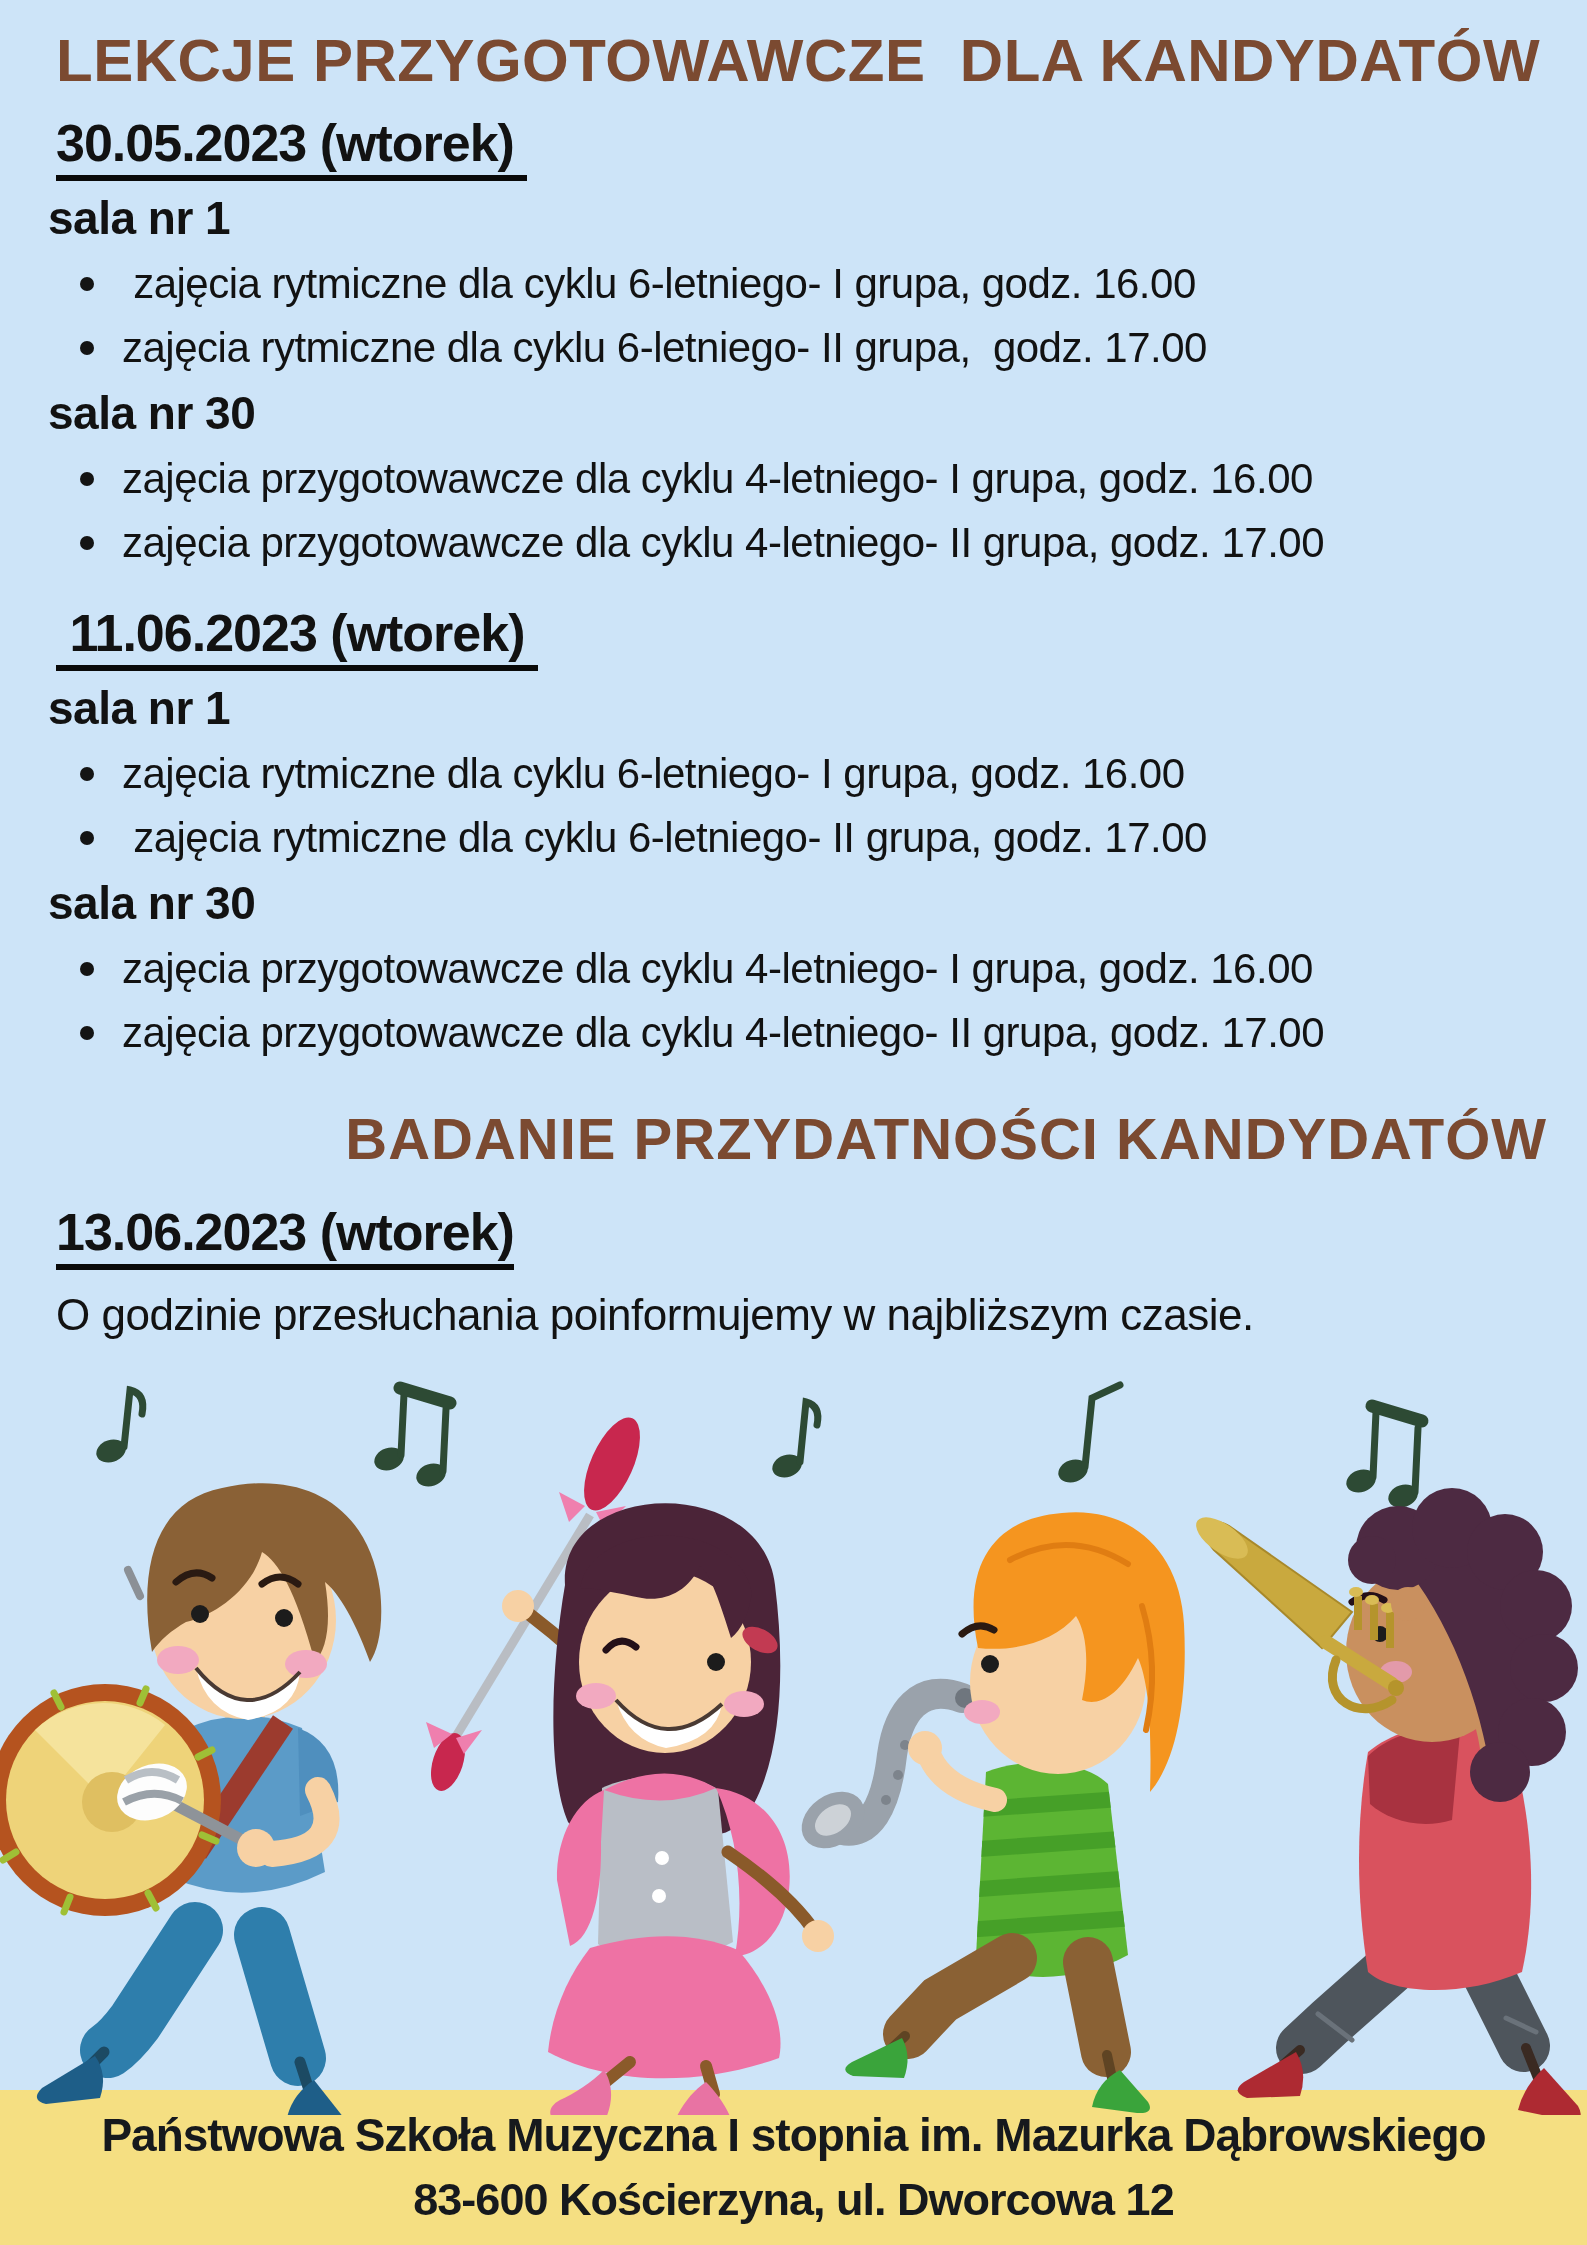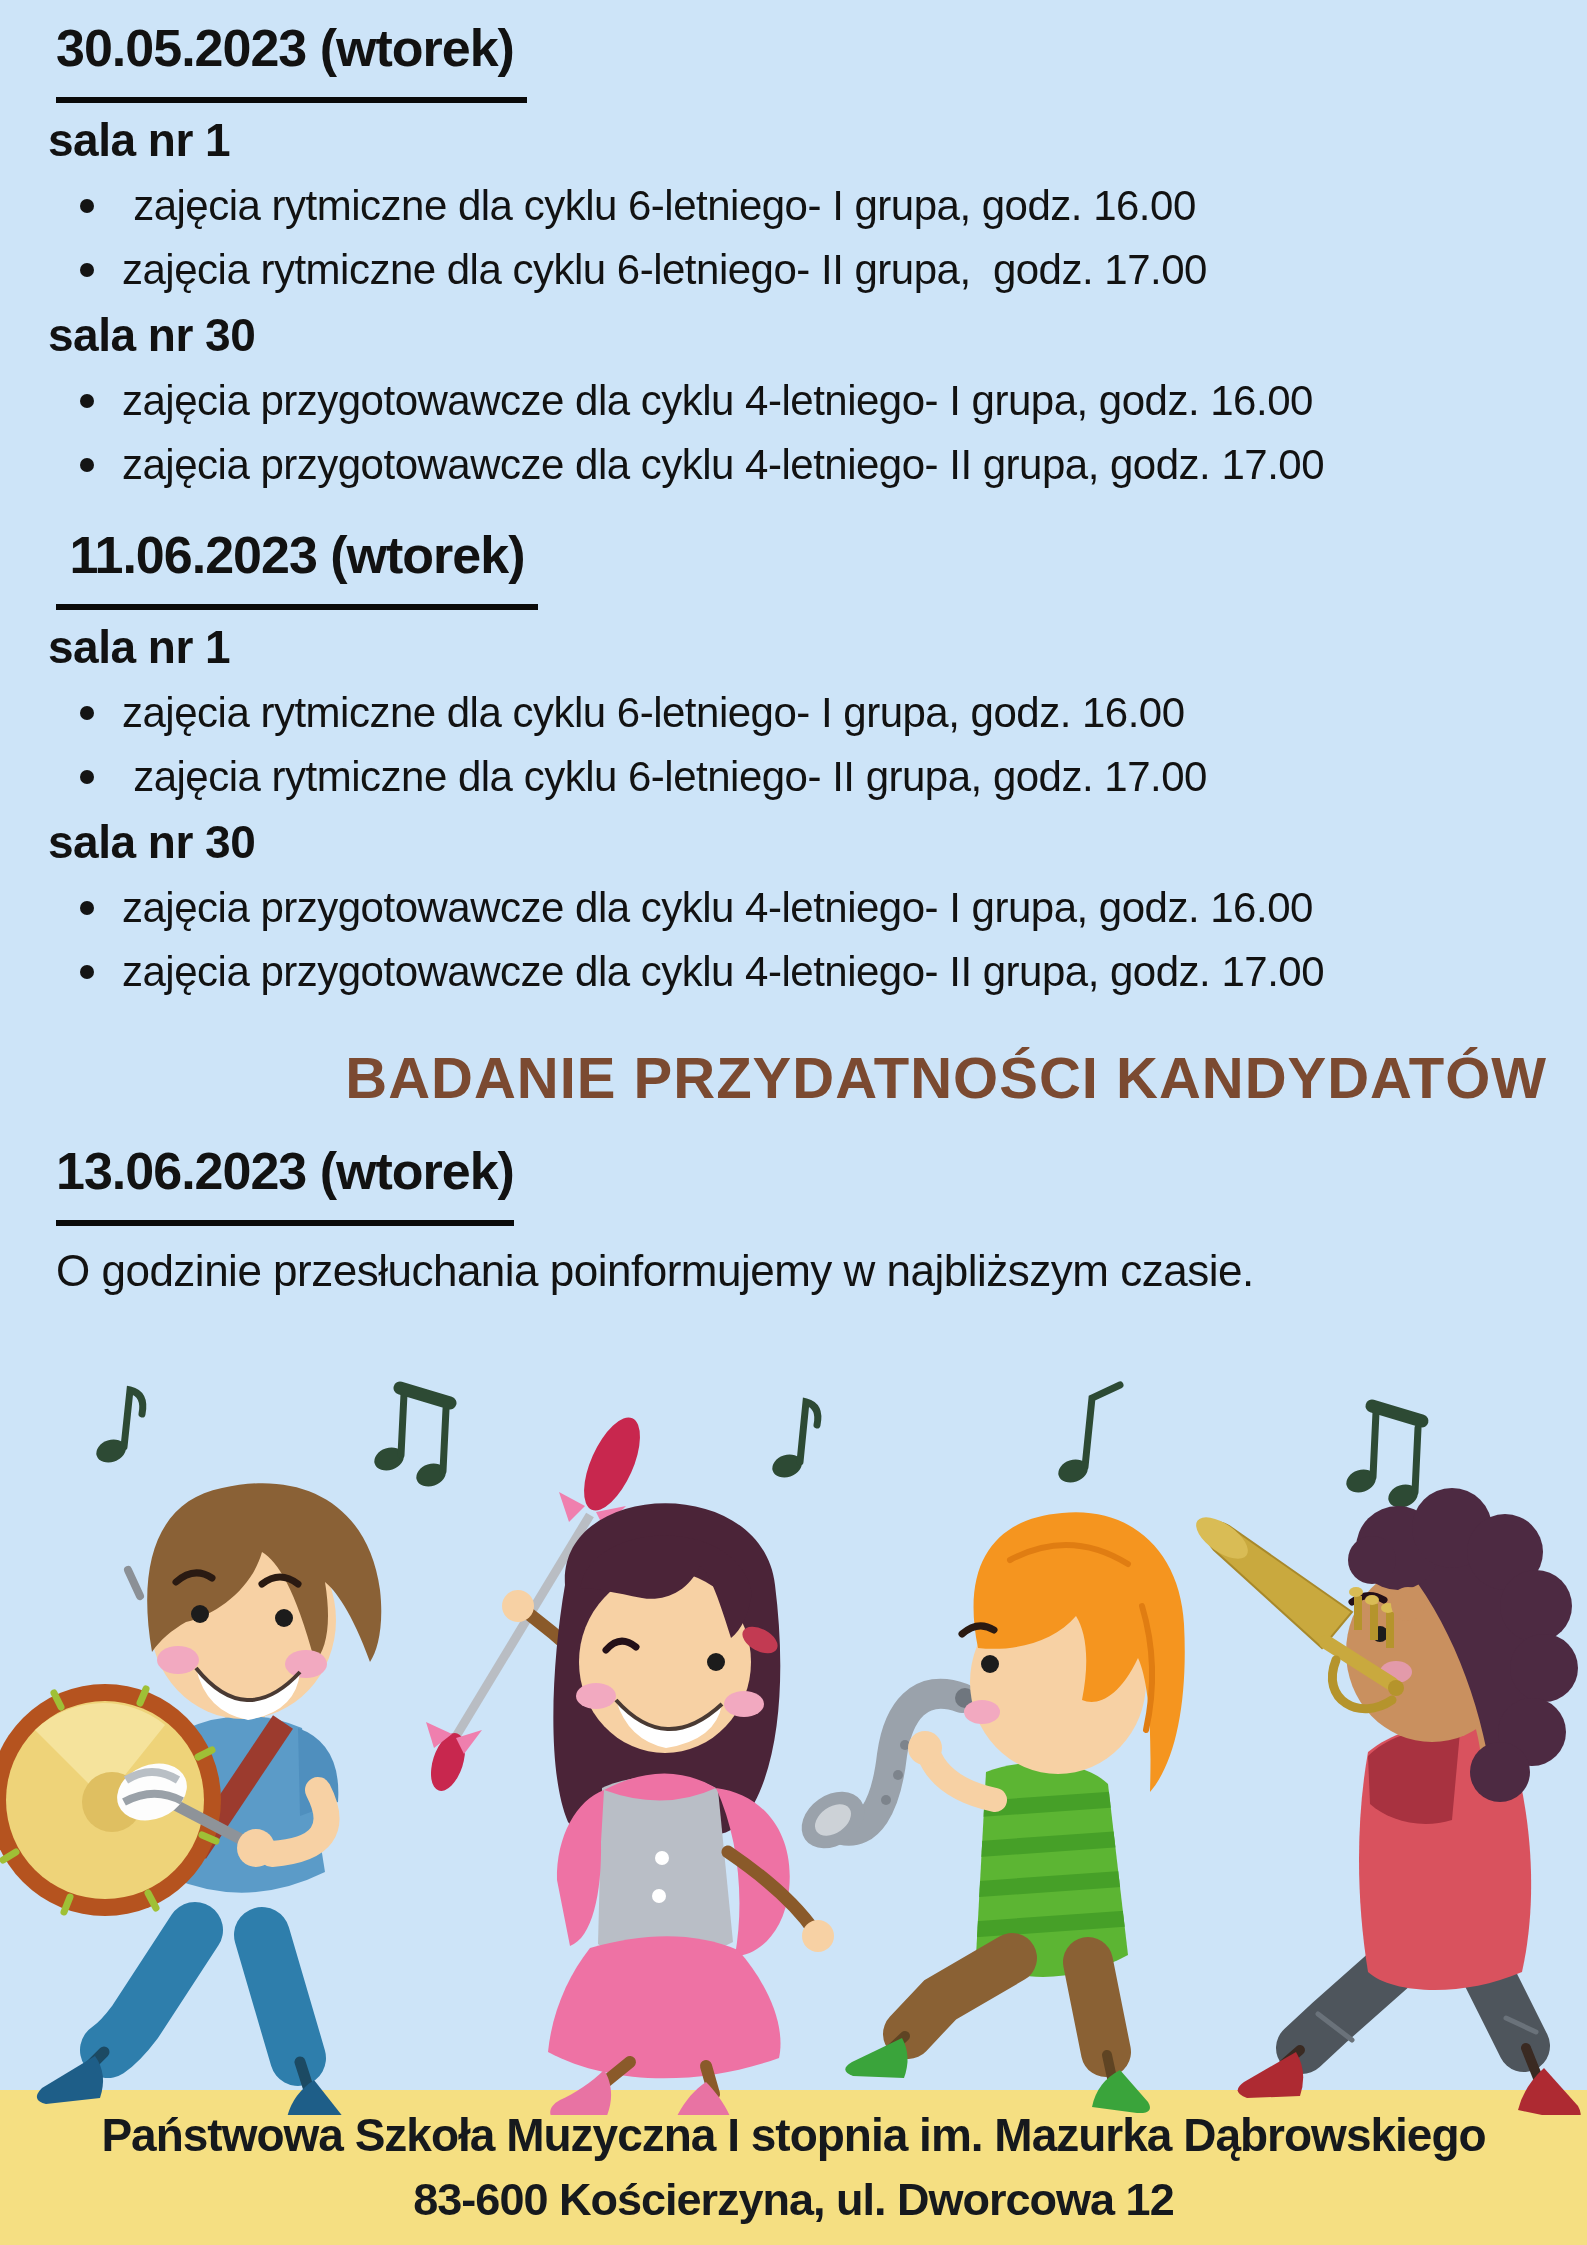--- a/index.html
+++ b/index.html
@@ -11,21 +11,21 @@
     font-family:"Liberation Sans","DejaVu Sans",sans-serif;
     color:#121212;
   }
   .content{position:absolute;top:0;left:0;right:0;z-index:2;}
   .main-title{
     margin:26px 0 0;padding:0 56px;
     font-size:60px;font-weight:700;letter-spacing:.5px;
     color:#7b4a31;white-space:pre;
   }
   .date-line{margin:18px 56px 0;font-size:52px;font-weight:700;letter-spacing:-1px;}
-  .date-line .u{display:inline-block;border-bottom:6px solid #0a0a0a;padding-bottom:19px;white-space:pre;}
+  .date-line .u{display:inline-block;border-bottom:6px solid #0a0a0a;padding-bottom:2px;white-space:pre;}
   .room-label{margin:10px 48px 0;font-size:46px;font-weight:700;letter-spacing:-.5px;}
   ul.schedule{list-style:none;margin:8px 56px 0;padding:0 0 0 18px;}
   ul.schedule li{
     position:relative;margin:14px 0;padding-left:48px;
     font-size:42px;letter-spacing:-.5px;line-height:1.18;white-space:pre;
   }
   ul.schedule li::before{
     content:"";position:absolute;left:6px;top:18px;
     width:14px;height:14px;border-radius:50%;background:#141414;
   }
@@ -50,20 +50,21 @@
   }
   .footer-text .l1{font-size:46px;}
   .footer-text .l2{font-size:45px;}
 </style>
 </head>
 <body>
 
 <div class="poster">
 
   <div class="content">
+    <h1 class="main-title">LEKCJE PRZYGOTOWAWCZE  DLA KANDYDATÓW</h1>
 
     <div class="date-line"><span class="u">30.05.2023 (wtorek) </span></div>
 
     <div class="room-label">sala nr 1</div>
     <ul class="schedule">
       <li> zajęcia rytmiczne dla cyklu 6-letniego- I grupa, godz. 16.00</li>
       <li>zajęcia rytmiczne dla cyklu 6-letniego- II grupa,  godz. 17.00</li>
     </ul>
     <div class="room-label">sala nr 30</div>
     <ul class="schedule">

